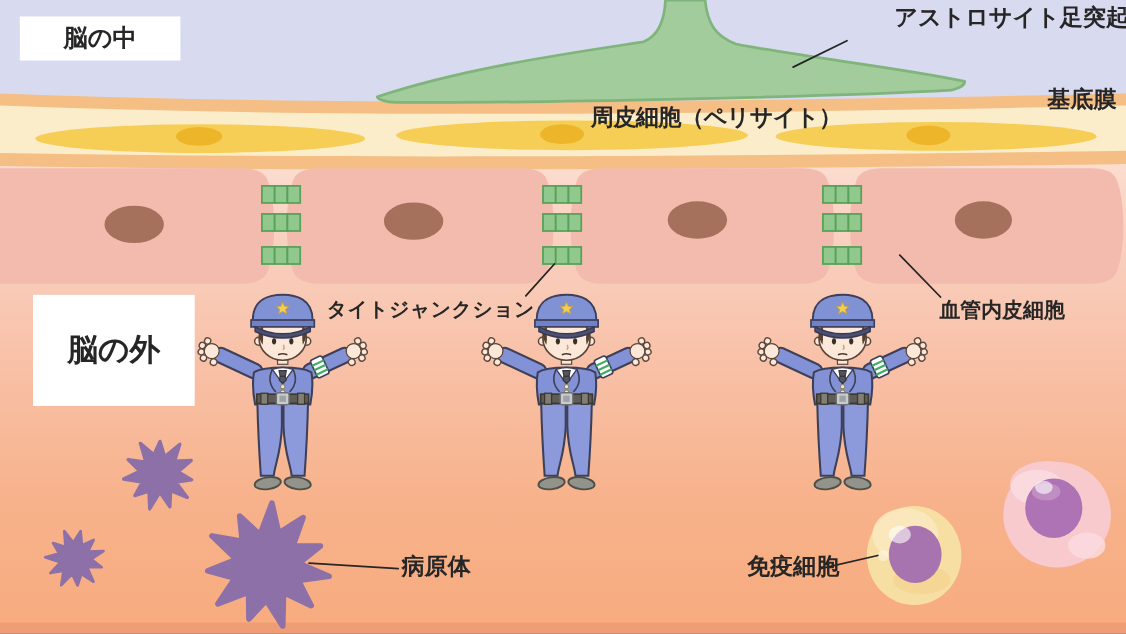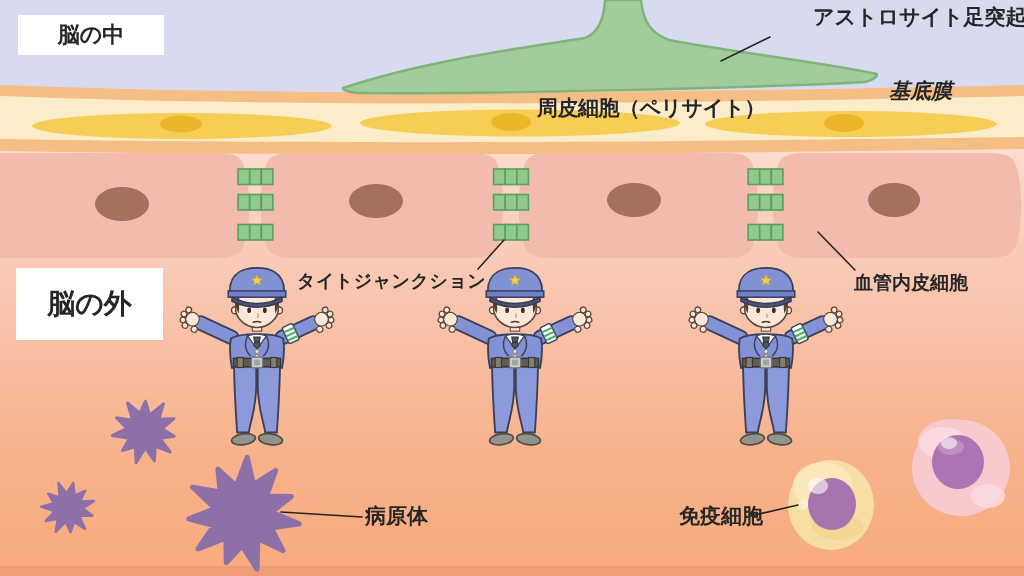--- a/index.html
+++ b/index.html
@@ -11,25 +11,25 @@
   .label{
     position:absolute;font-weight:700;color:var(--label-text,#262626);
     line-height:1.08;white-space:nowrap;
   }
   .region-box{
     position:absolute;background:var(--label-box-bg,#fff);
     display:flex;flex-direction:column;align-items:center;justify-content:center;
     color:var(--label-text,#262626);font-weight:700;
   }
   #inside-brain-box{left:18px;top:15px;width:146px;height:40px;font-size:22px;}
-  #outside-brain-box{left:16px;top:268px;width:147px;height:72px;}
+  #outside-brain-box{left:30px;top:268px;width:147px;height:101px;}
   #outside-brain-box .l1{font-size:28px;line-height:1.15;}
   #outside-brain-box .l2{font-size:20px;line-height:1.2;}
   #lbl-astrocyte{left:769px;top:6px;font-size:21px;margin-left:44px;}
-  #lbl-basement{left:889px;top:80px;font-size:21px;font-style:italic;}
+  #lbl-basement{left:952px;top:80px;font-size:21px;}
   #lbl-pericyte{left:537px;top:97px;font-size:21px;letter-spacing:-0.5px;}
   #lbl-tj{left:297px;top:272px;font-size:18px;letter-spacing:.5px;}
   #lbl-endo{left:854px;top:273px;font-size:19px;}
   #lbl-pathogen{left:365px;top:505px;font-size:21px;}
   #lbl-immune{left:643px;top:505px;font-size:21px;margin-left:36px;}
 </style>
 </head>
 <body>
 
 <div id="stage">

